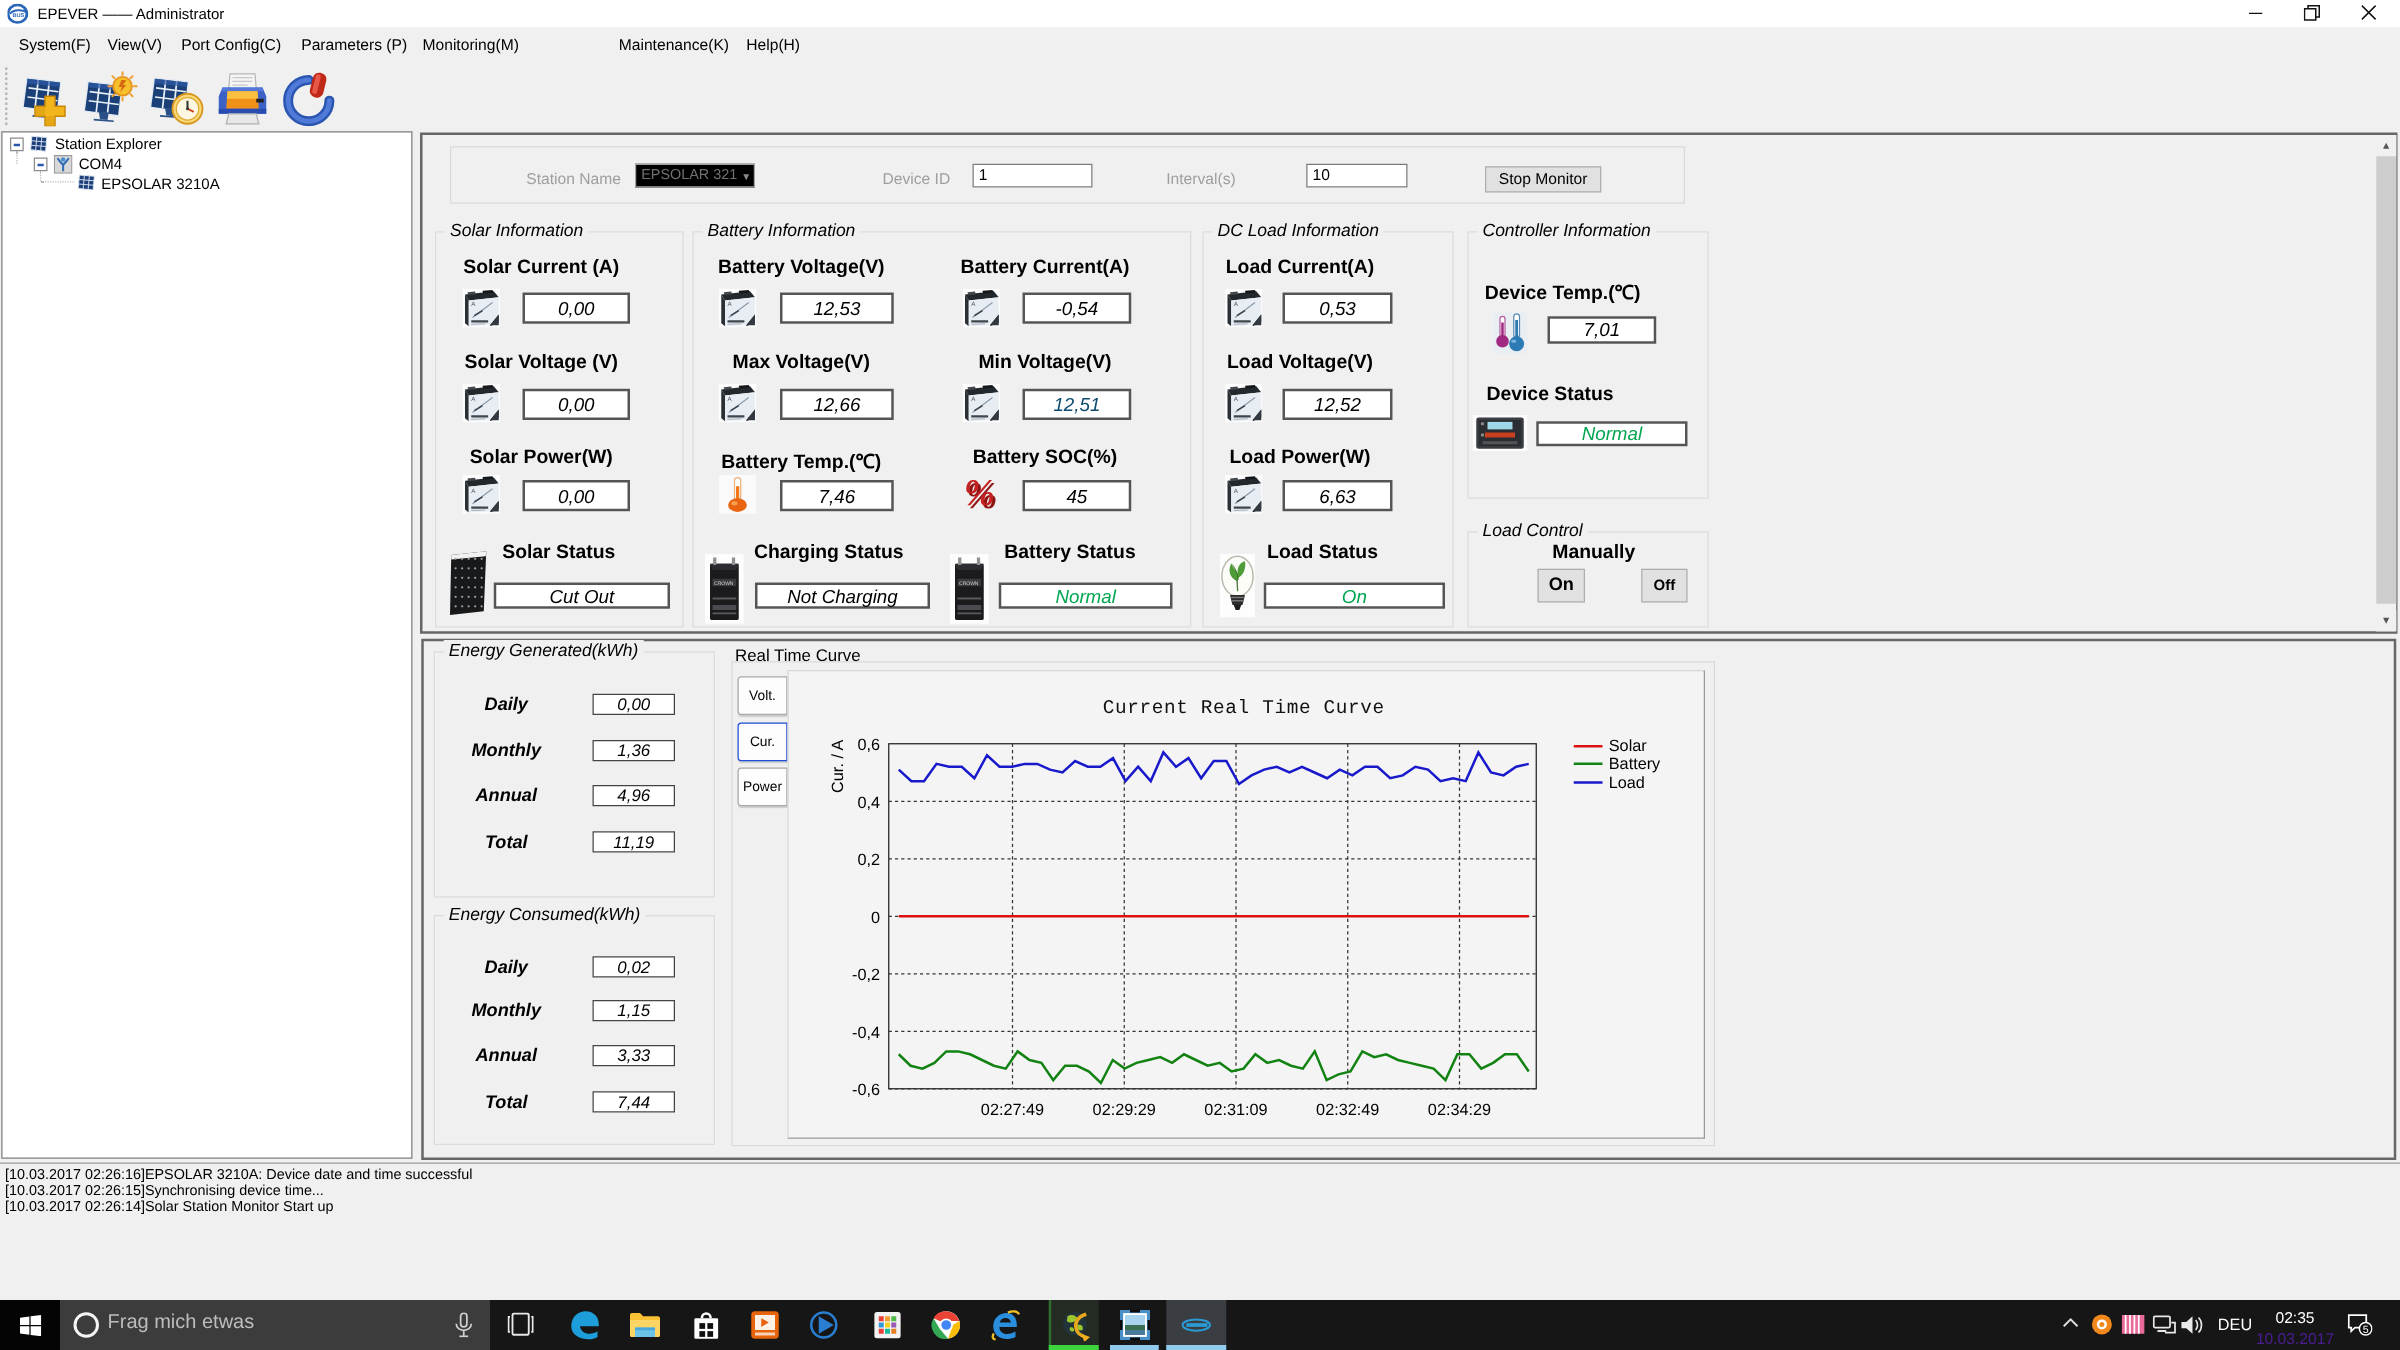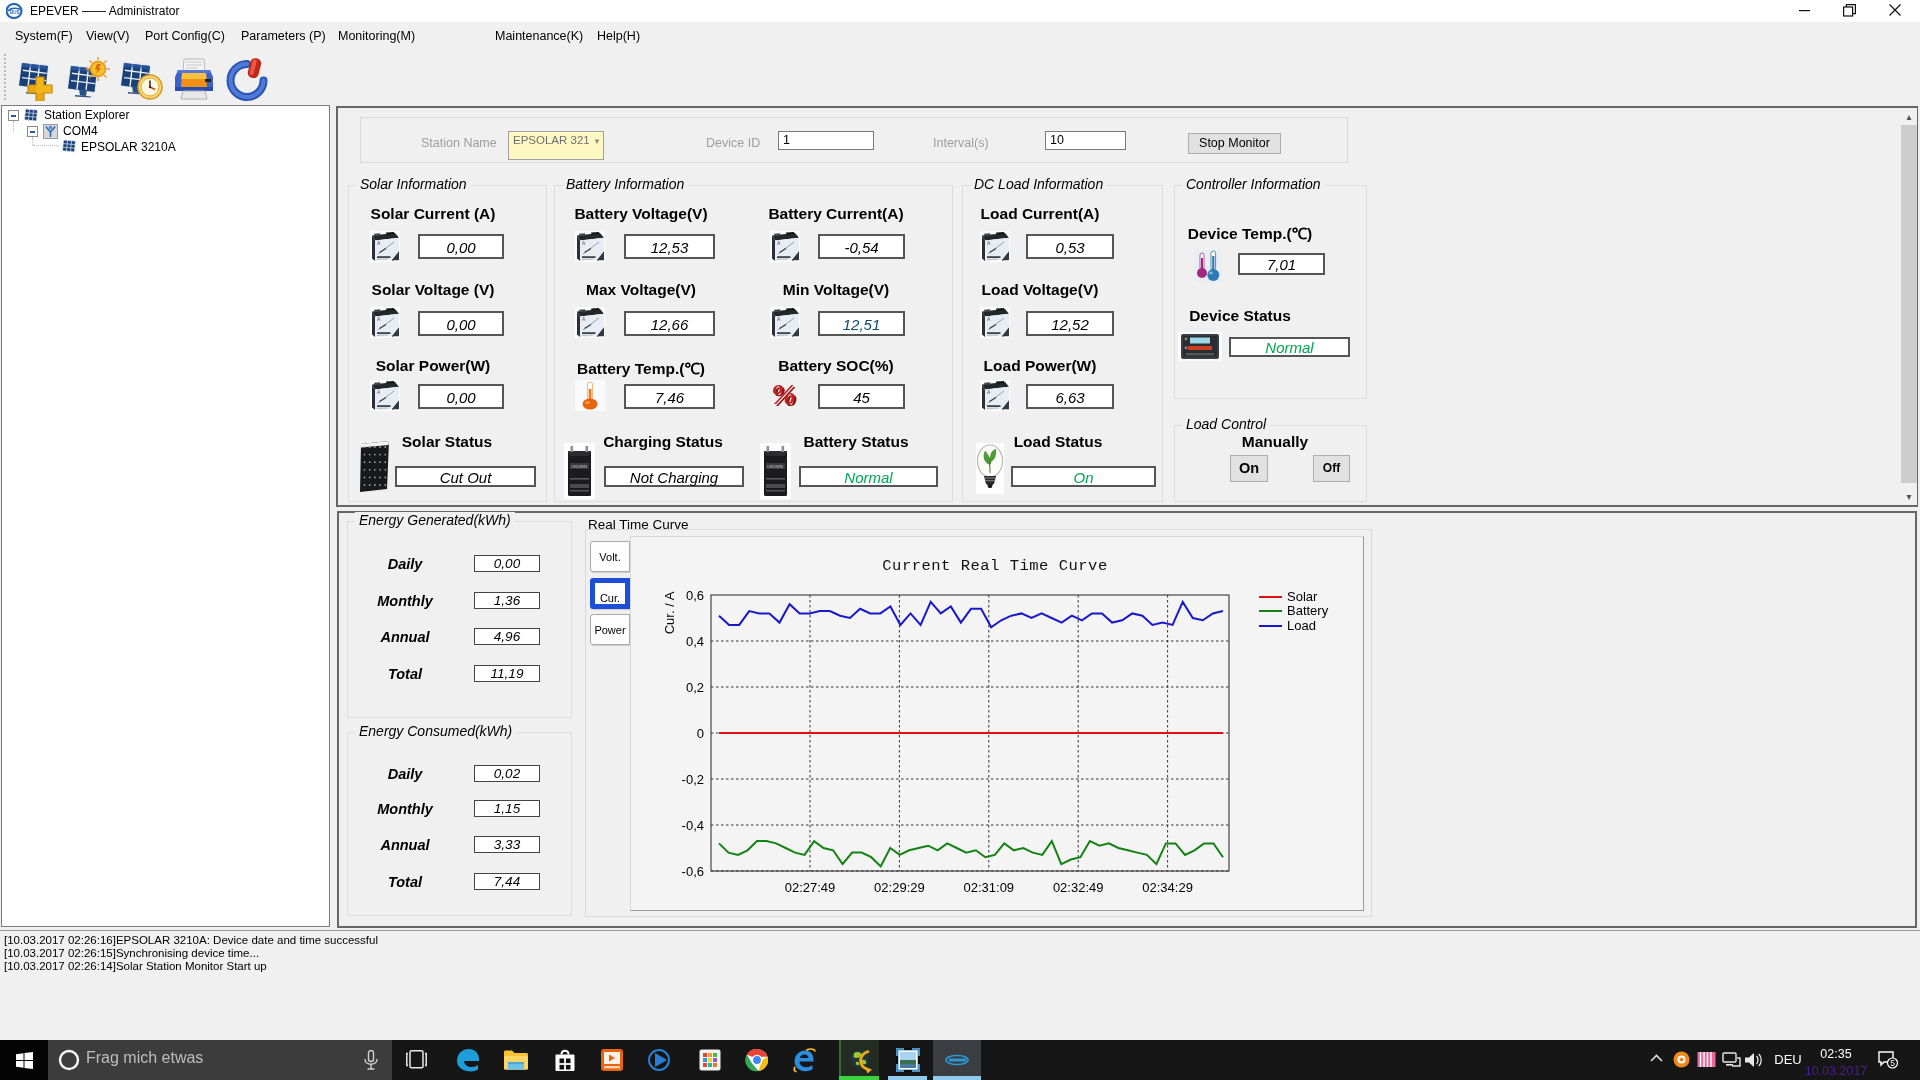--- a/index.html
+++ b/index.html
@@ -177,21 +177,21 @@
 <div class="abs" style="left:32px;top:137px;width:1px;height:8px;border-left:1px dotted #bbb;"></div>
 <div class="abs" style="left:33px;top:145px;width:26px;height:1px;border-top:1px dotted #bbb;"></div>
 <div class="abs" style="left:336px;top:106px;width:1582px;height:401px;background:#f0f0f0;border:2px solid #666;"></div>
 <div class="abs" style="left:1901px;top:108px;width:16px;height:397px;background:#f0f0f0;">
 <div class="abs" style="left:0;top:0;width:16px;height:17px;background:#f0f0f0;color:#555;font-size:10px;text-align:center;line-height:17px;">▴</div>
 <div class="abs" style="left:0;top:17px;width:16px;height:358px;background:#cdcdcd;"></div>
 <div class="abs" style="left:0;top:380px;width:16px;height:17px;background:#f0f0f0;color:#555;font-size:10px;text-align:center;line-height:17px;">▾</div>
 </div>
 <div class="abs" style="left:360px;top:117px;width:988px;height:46px;border:1px solid #d9d9d9;"></div>
 <div class="glab" style="left:421px;top:136px;">Station Name</div>
-<div class="abs" style="left:508px;top:131px;width:96px;height:29px;background:#fef9c3;border:1px solid #a0a0a0;color:#707070;font-size:11.5px;line-height:17px;padding-left:4px;">EPSOLAR 321<span style="position:absolute;right:2px;top:1px;font-size:8px;color:#8a8a8a;">▼</span></div>
+<div class="abs" style="left:508px;top:131px;width:96px;height:19px;background:#000000;border:1px solid #a0a0a0;color:#707070;font-size:11.5px;line-height:17px;padding-left:4px;">EPSOLAR 321<span style="position:absolute;right:2px;top:1px;font-size:8px;color:#8a8a8a;">▼</span></div>
 <div class="glab" style="left:706px;top:136px;">Device ID</div>
 <div class="abs" style="left:778px;top:131px;width:96px;height:19px;background:#fff;border:1px solid #7a7a7a;font-size:12.5px;line-height:17px;padding-left:4px;">1</div>
 <div class="glab" style="left:933px;top:136px;">Interval(s)</div>
 <div class="abs" style="left:1045px;top:131px;width:81px;height:19px;background:#fff;border:1px solid #7a7a7a;font-size:12.5px;line-height:17px;padding-left:4px;">10</div>
 <div class="tbtn" style="left:1188px;top:133px;width:93px;height:21px;font-size:12.5px;line-height:19px;">Stop Monitor</div>
 <div class="grp" style="left:348px;top:185px;width:199px;height:317px;"></div>
 <div class="grptitle" style="left:356px;top:176px;font-style:italic;">Solar Information</div>
 <div class="grp" style="left:554px;top:185px;width:399px;height:317px;"></div>
 <div class="grptitle" style="left:562px;top:176px;font-style:italic;">Battery Information</div>
 <div class="grp" style="left:962px;top:185px;width:201px;height:317px;"></div>
@@ -508,21 +508,21 @@
 <div class="vbox" style="left:474px;top:765px;width:66px;height:17px;line-height:15px;font-size:13.5px;border-width:1px;border-color:#444;">0,02</div>
 <div class="abs" style="left:340px;top:801px;width:130px;text-align:center;font-weight:bold;font-style:italic;font-size:14.5px;">Monthly</div>
 <div class="vbox" style="left:474px;top:800px;width:66px;height:17px;line-height:15px;font-size:13.5px;border-width:1px;border-color:#444;">1,15</div>
 <div class="abs" style="left:340px;top:837px;width:130px;text-align:center;font-weight:bold;font-style:italic;font-size:14.5px;">Annual</div>
 <div class="vbox" style="left:474px;top:836px;width:66px;height:17px;line-height:15px;font-size:13.5px;border-width:1px;border-color:#444;">3,33</div>
 <div class="abs" style="left:340px;top:874px;width:130px;text-align:center;font-weight:bold;font-style:italic;font-size:14.5px;">Total</div>
 <div class="vbox" style="left:474px;top:873px;width:66px;height:17px;line-height:15px;font-size:13.5px;border-width:1px;border-color:#444;">7,44</div>
 <div class="abs" style="left:588px;top:517px;font-size:13.5px;">Real Time Curve</div>
 <div class="grp" style="left:585px;top:529px;width:787px;height:388px;border-color:#d9d9d9;"></div>
 <div class="abs" style="left:590px;top:541px;width:40px;height:31px;background:#fdfdfd;border:1px solid #aaa;border-radius:3px 0 0 3px;font-size:11px;text-align:center;line-height:30px;box-shadow:1px 1px 1px #ccc;">Volt.</div>
-<div class="abs" style="left:590px;top:578px;width:40px;height:31px;background:#fdfdfd;border:5px solid #1d4ed8;border-radius:3px 0 0 3px;font-size:11px;text-align:center;line-height:30px;box-shadow:1px 1px 1px #ccc;">Cur.</div>
+<div class="abs" style="left:590px;top:578px;width:40px;height:31px;background:#fdfdfd;border:1px solid #1d4ed8;border-radius:3px 0 0 3px;font-size:11px;text-align:center;line-height:30px;box-shadow:1px 1px 1px #ccc;">Cur.</div>
 <div class="abs" style="left:590px;top:614px;width:40px;height:31px;background:#fdfdfd;border:1px solid #aaa;border-radius:3px 0 0 3px;font-size:11px;text-align:center;line-height:30px;box-shadow:1px 1px 1px #ccc;">Power</div>
 <div class="abs" style="left:630px;top:536px;width:734px;height:375px;background:#f4f4f4;border:1px solid #d8d8d8;border-right:1px solid #9a9a9a;border-bottom:1px solid #9a9a9a;">
 <svg width="734" height="375" viewBox="0 0 734 375">
 <text x="364" y="33" text-anchor="middle" style="font-family:'Liberation Mono',monospace;font-size:15.5px;fill:#111;letter-spacing:0.5px;">Current Real Time Curve</text>
 <text x="43" y="76" text-anchor="middle" transform="rotate(-90 43 76)" class="axlab">Cur. / A</text>
 <rect x="80" y="58" width="518" height="276" fill="none" stroke="#222" stroke-width="1"></rect>
 <line x1="80" y1="104" x2="598" y2="104" class="grid"></line>
 <line x1="80" y1="150" x2="598" y2="150" class="grid"></line>
 <line x1="80" y1="196" x2="598" y2="196" class="grid"></line>
 <line x1="80" y1="242" x2="598" y2="242" class="grid"></line>

